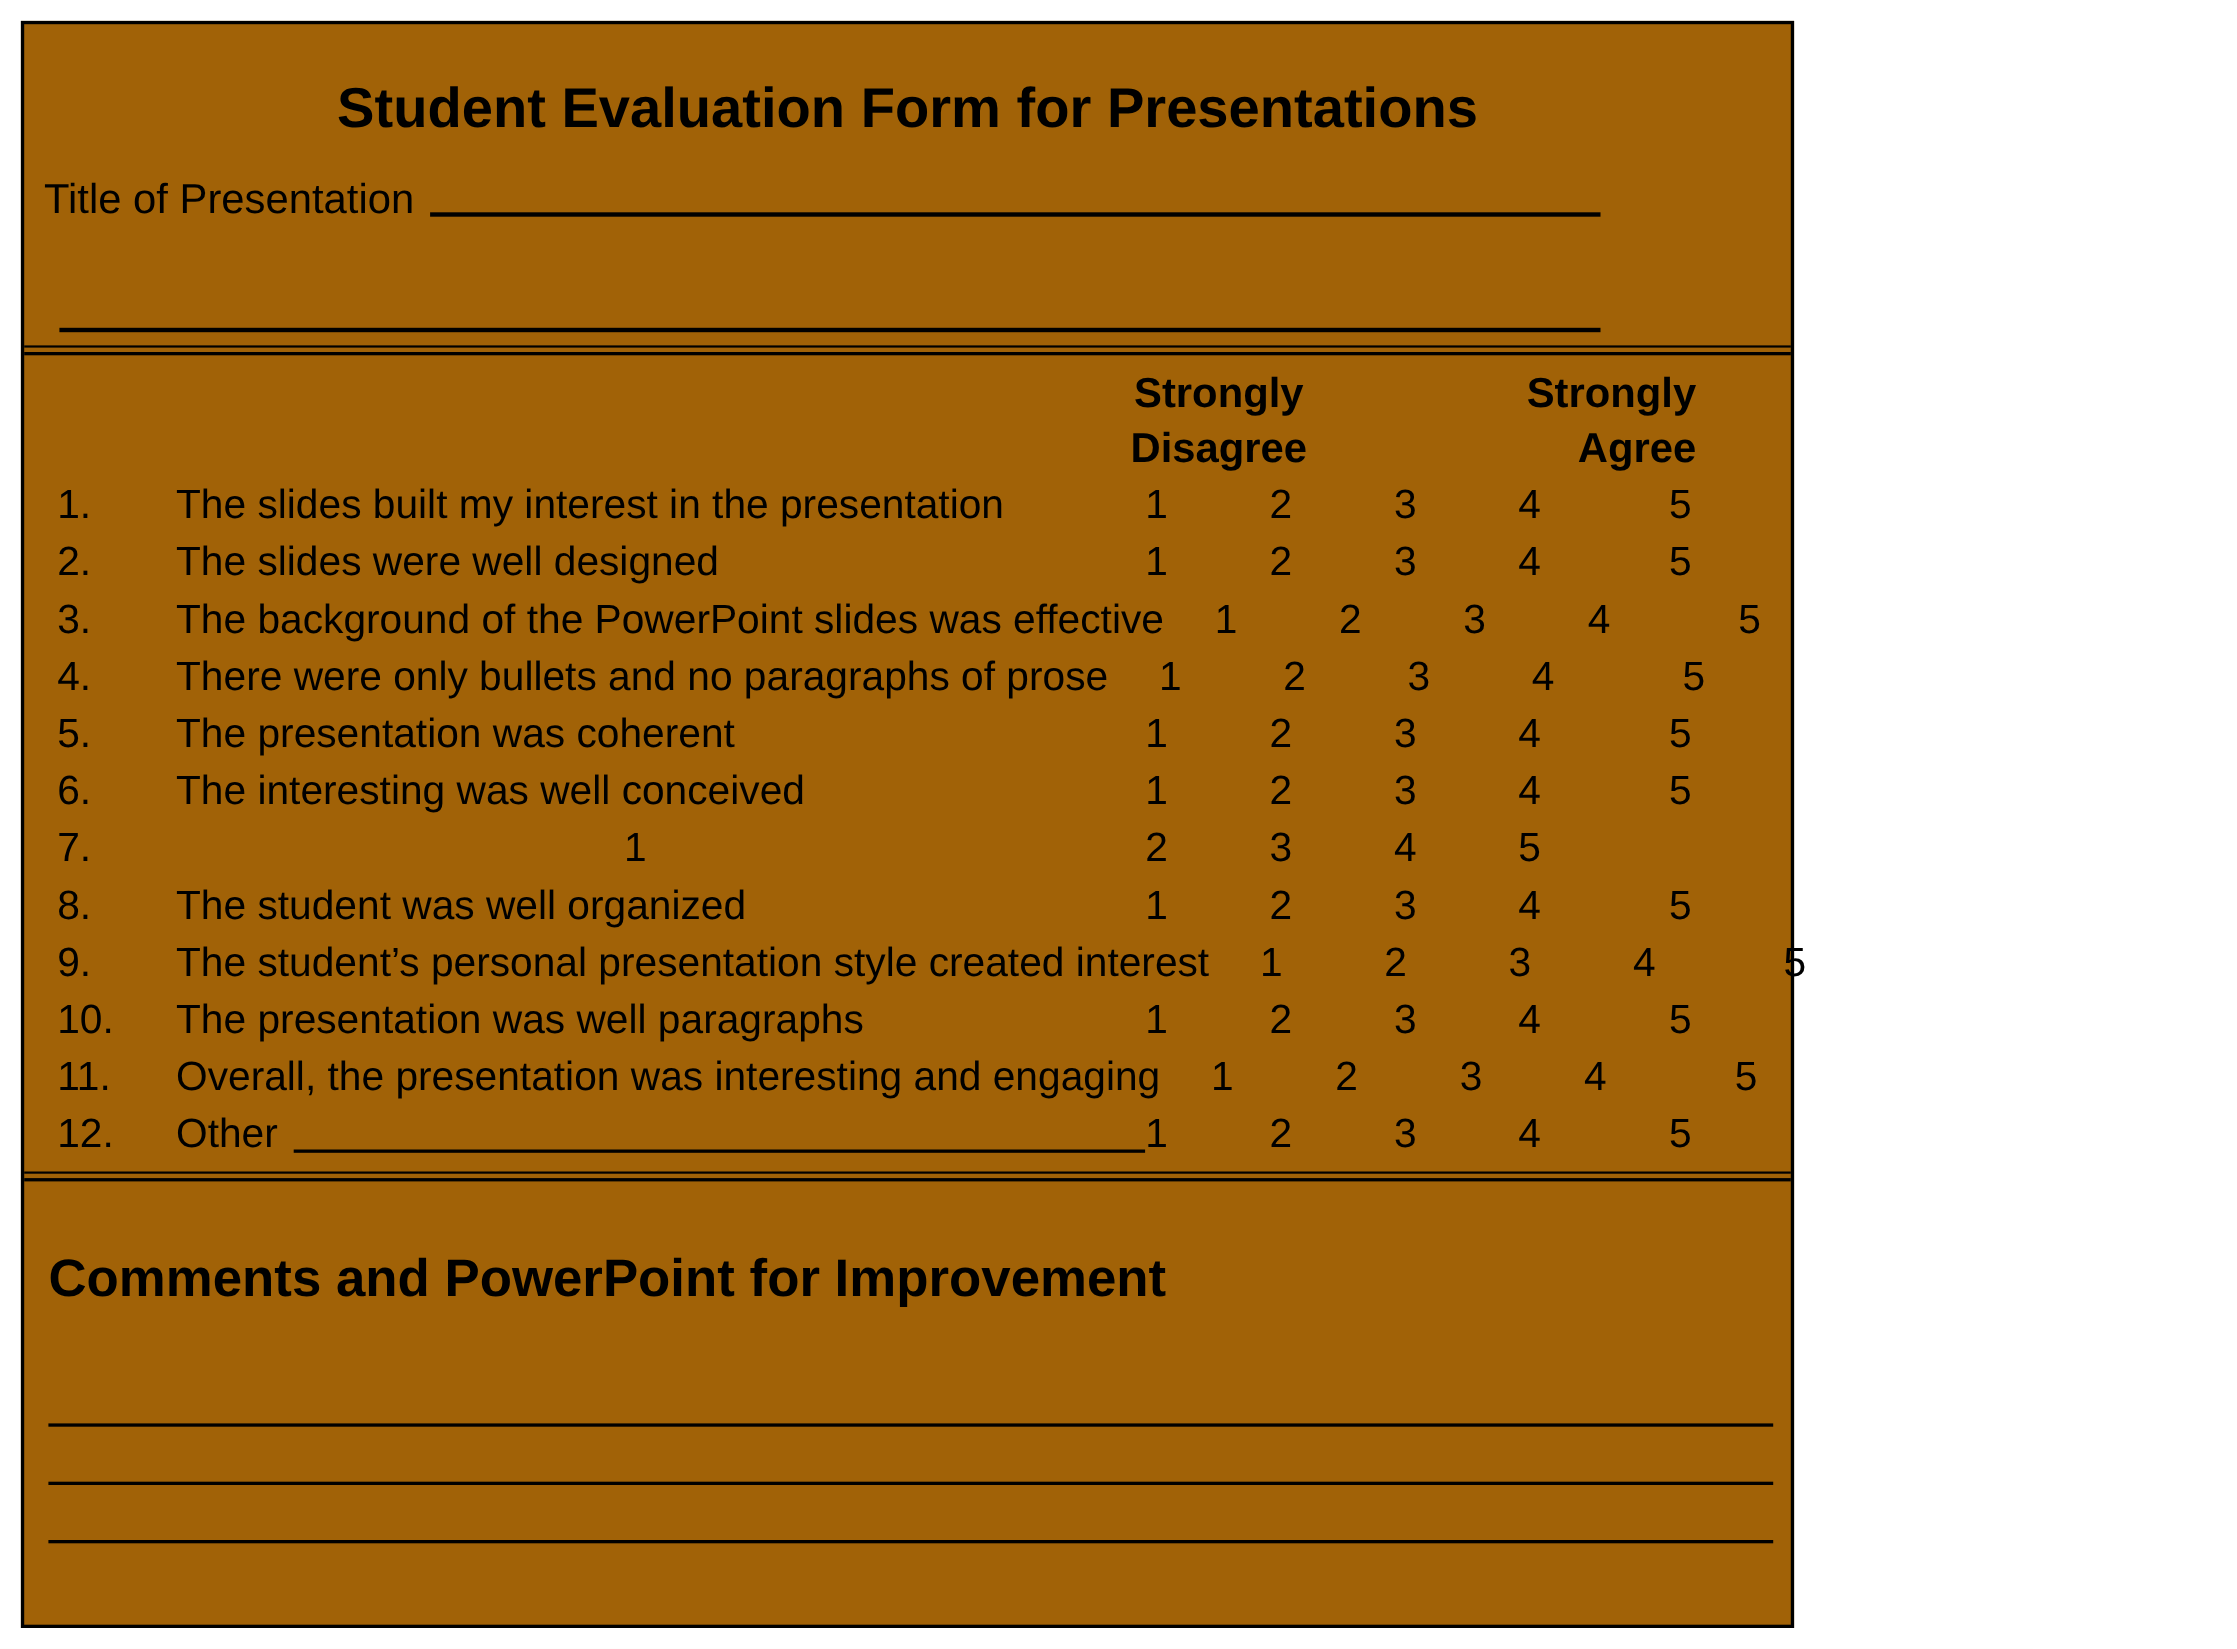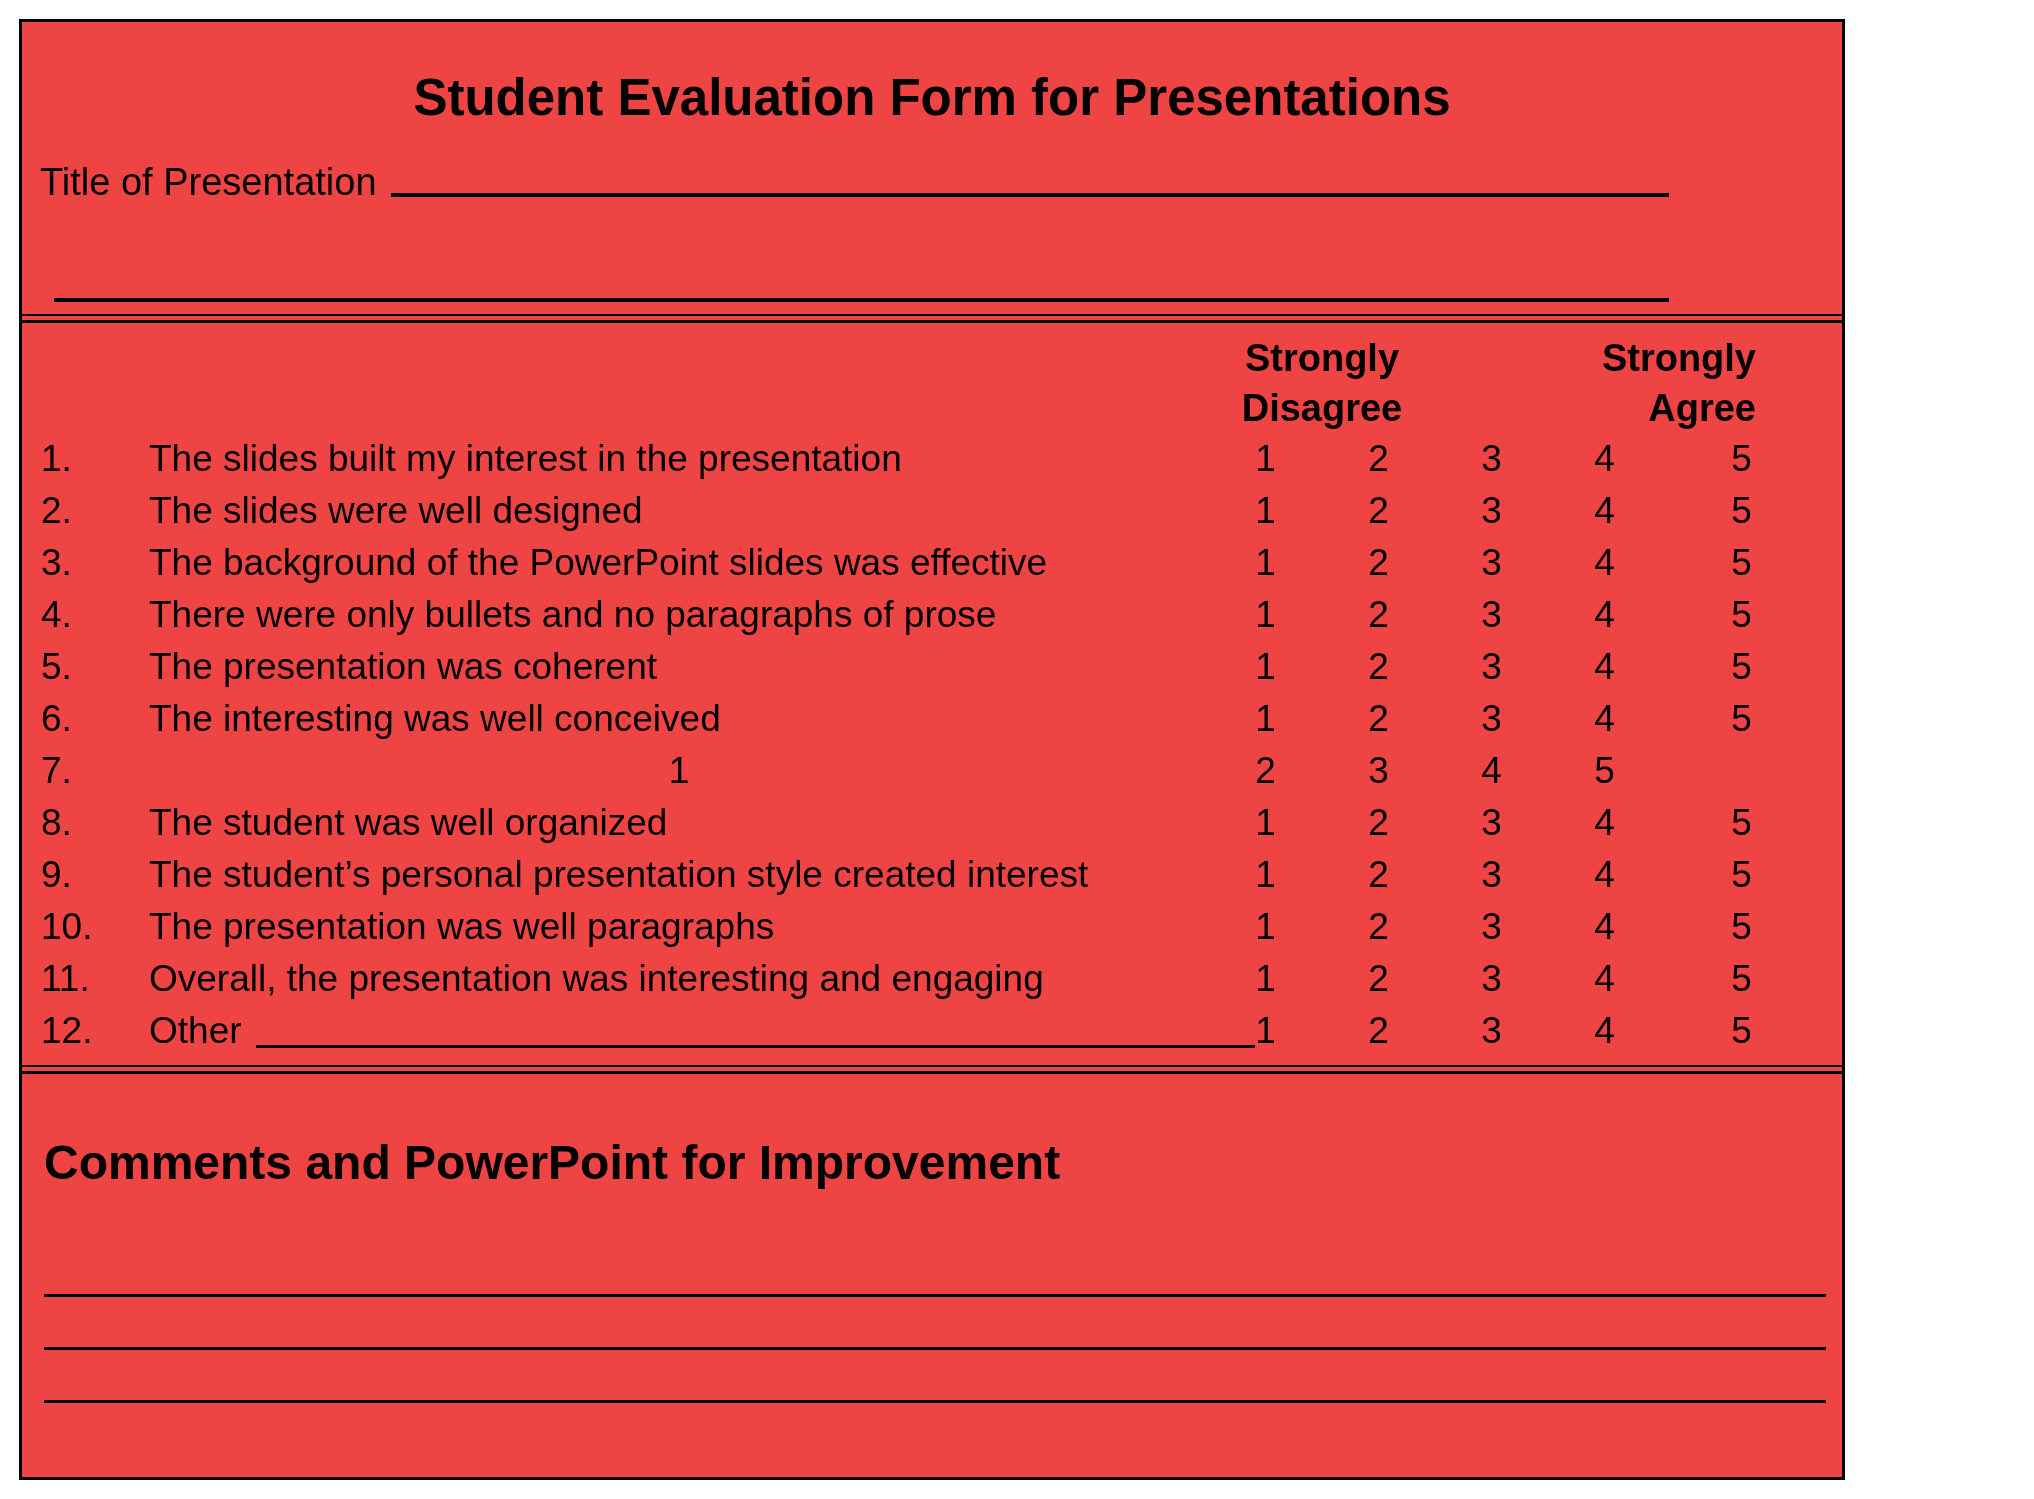--- a/index.html
+++ b/index.html
@@ -1,22 +1,22 @@
 <!DOCTYPE html>
 <html><head>
 <meta charset="utf-8">
 <style>
   html,body{margin:0;padding:0;background:#fff;}
   body{
     width:2034px;height:1499px;position:relative;overflow:hidden;
     font-family:"Liberation Sans","DejaVu Sans",sans-serif;color:#000;
   }
   .sheet{
-    position:absolute;left:19px;top:19px;width:1826px;height:1461px;
-    border:3px solid #000;box-sizing:border-box;background:#ef4444;
+    position:absolute;left:19px;top:19px;width:1612px;height:1461px;
+    border:3px solid #000;box-sizing:border-box;background:#a16207;
   }
   
   .form-title{
     text-align:center;font-weight:bold;font-size:51px;line-height:56px;
     margin-top:48px;
   }
   .field-row{
     display:flex;align-items:center;
     font-size:38px;line-height:48px;
     margin-left:18px;margin-right:173px;
@@ -30,21 +30,21 @@
   }
   
   .divider{
     border-top:2px solid #000;border-bottom:3px solid #000;height:4px;
     margin-top:8px;
   }
   
   .grid{
     display:grid;
     grid-template-columns:108px 1fr 113px 113px 113px 113px 145px;
-    padding-left:19px;padding-right:36px;
+    padding-left:30px;padding-right:36px;
   }
   .scale-header{
     font-weight:bold;font-size:38px;line-height:50px;padding-top:10px;
   }
   .sh-disagree{grid-column:3/5;text-align:center;}
   .sh-agree{grid-column:6/8;text-align:right;padding-right:50px;}
   .sh-line{display:block;}
   .q-row{font-size:37px;line-height:52px;height:52px;}
   .q-num{}
   .q-text{display:flex;white-space:nowrap;overflow:visible;}

